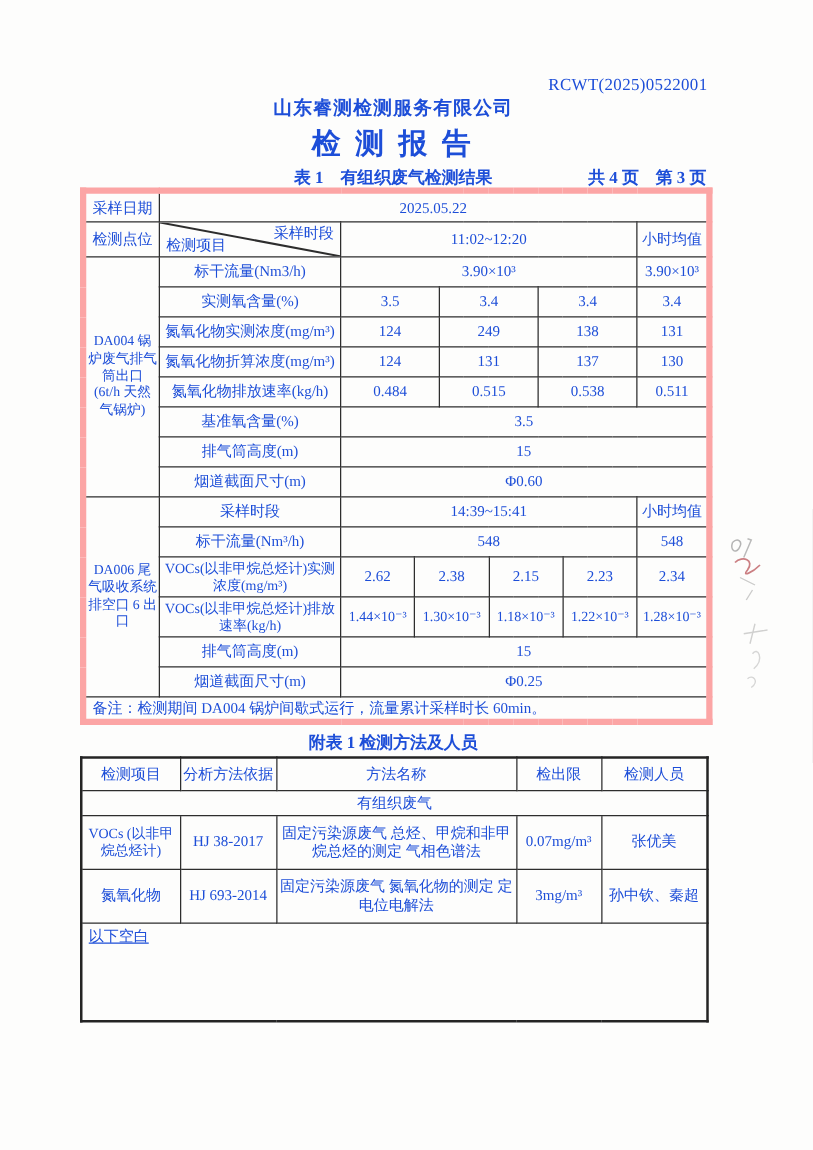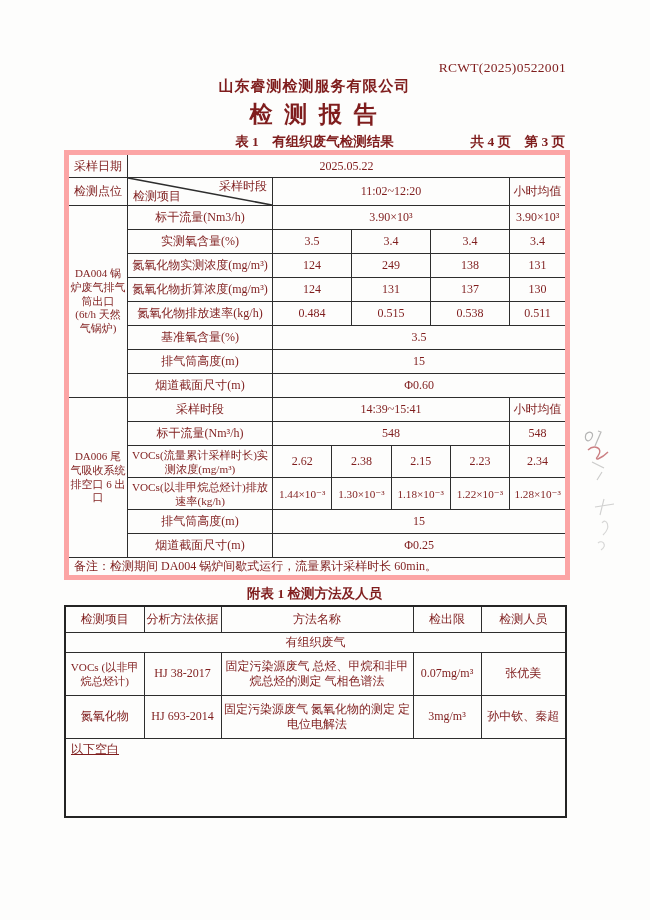--- a/index.html
+++ b/index.html
@@ -1,21 +1,21 @@
 <!DOCTYPE html>
 <html><head>
 <meta charset="utf-8">
 <style>
   html,body{margin:0;padding:0;background:#e9e9e9;}
   .page{
     position:relative;
     width:650px;height:920px;
     background:#fdfdfc;
     font-family:"Liberation Serif","DejaVu Serif",serif;
-    color:#7f1d1d;
+    color:#1d4ed8;
     overflow:hidden;
   }
   .report-no{
     position:absolute;top:60px;right:84px;
     font-size:13.5px;letter-spacing:.3px;
   }
   .company{
     position:absolute;top:77px;left:64px;width:501px;
     text-align:center;font-size:15px;font-weight:bold;letter-spacing:1px;
   }
@@ -154,21 +154,21 @@
         <td>采样时段</td>
         <td colspan="12">14:39~15:41</td>
         <td>小时均值</td>
       </tr>
       <tr class="rh24">
         <td>标干流量(Nm³/h)</td>
         <td colspan="12">548</td>
         <td>548</td>
       </tr>
       <tr class="rh32">
-        <td class="sm">VOCs(流量累计采样时长)实测浓度(mg/m³)</td>
+        <td class="sm">VOCs(以非甲烷总烃计)实测浓度(mg/m³)</td>
         <td colspan="3">2.62</td>
         <td colspan="3">2.38</td>
         <td colspan="3">2.15</td>
         <td colspan="3">2.23</td>
         <td>2.34</td>
       </tr>
       <tr class="rh32">
         <td class="sm">VOCs(以非甲烷总烃计)排放速率(kg/h)</td>
         <td colspan="3" class="sm">1.44×10⁻³</td>
         <td colspan="3" class="sm">1.30×10⁻³</td>

